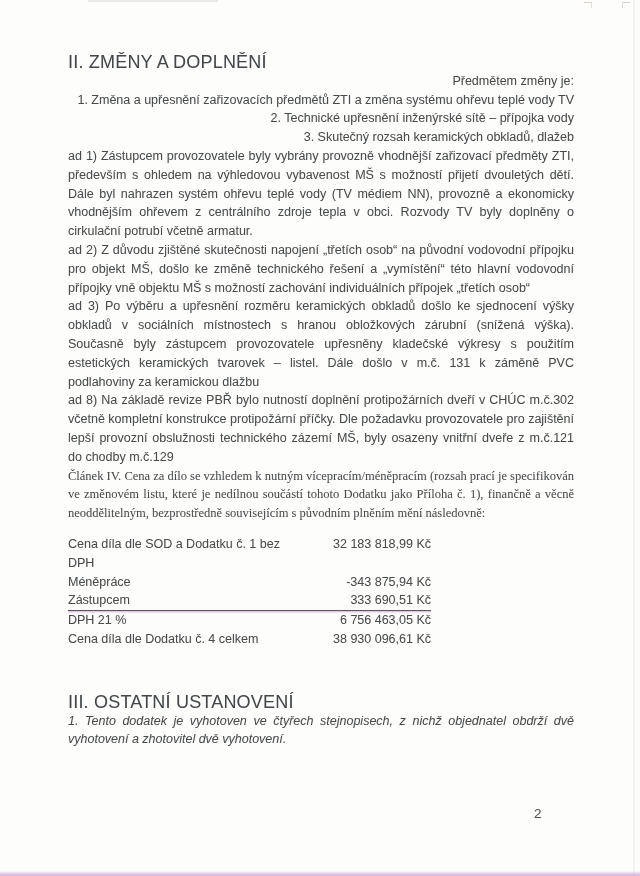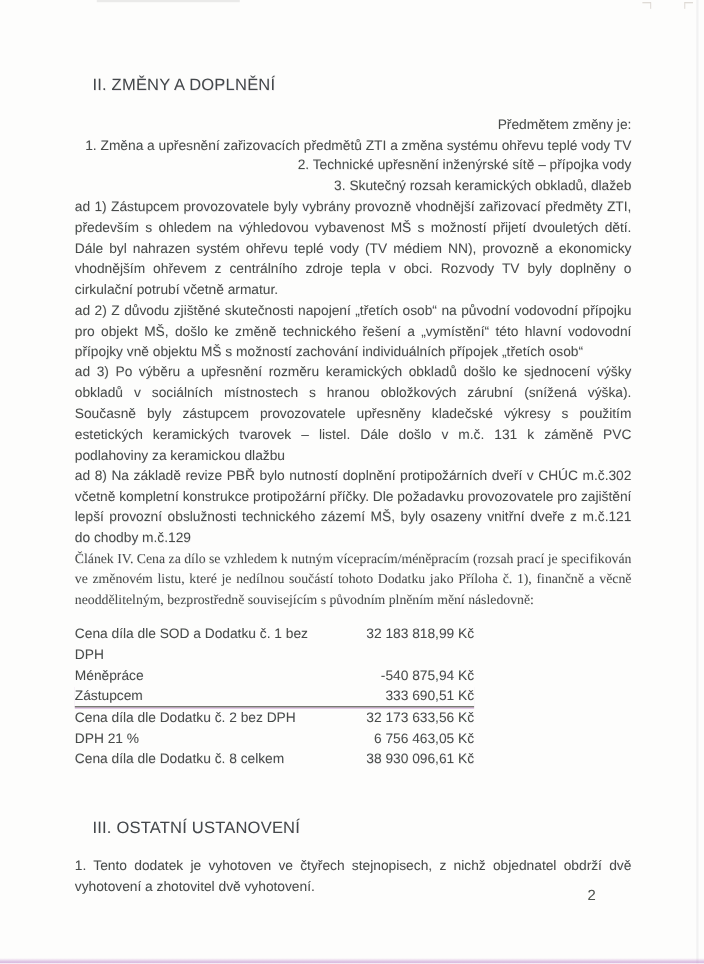--- a/index.html
+++ b/index.html
@@ -17,22 +17,22 @@
     font-size: 12.5px;
     line-height: 18.8px;
     text-shadow: 0.4px 0.3px 0.5px rgba(110,100,125,0.14);
   }
   .content {
     position: absolute;
     left: 68px; top: 53px;
     width: 506px;
   }
   .sec-title {
-    margin: 16px;
-    font-size: 15px;
+    margin: 0;
+    font-size: 18px;
     font-weight: 400;
     color: #43474a;
     letter-spacing: 0.2px;
   }
   .plain-line { margin: 0; text-align: right; }
   p.just { margin: 0; text-align: justify; }
   .clanek { margin-top: 19px; font-family: Liberation Serif, serif; }
   .price-table {
     margin-top: 12px;
     width: 363px;
@@ -42,21 +42,21 @@
     justify-content: space-between;
     align-items: baseline;
     gap: 41px;
   }
   .price-row .price-value { text-align: center; white-space: nowrap; }
   .price-row.sum-line {
     border-bottom: 1px solid #565b50;
     box-shadow: 0 1.5px 0 rgba(193,136,201,0.45);
   }
   .sec-other-title { margin-top: 44px; }
-  .closing { margin-top: 28px; }
+  .closing { margin-top: 28px; font-style: italic; }
   .page-number {
     position: absolute;
     left: 534px; top: 805px;
     font-size: 13.5px;
     color: #4c514c;
   }
   
   .scan-edge-bottom {
     position: absolute; left: 0; right: 0; bottom: 0; height: 5px;
     background: linear-gradient(to bottom, rgba(203,156,213,0), rgba(186,129,199,0.5) 70%, rgba(201,155,210,0.65));
@@ -105,36 +105,32 @@
 
     <p class="just clanek">Článek IV. Cena za dílo se vzhledem k nutným vícepracím/méněpracím (rozsah prací je specifikován ve změnovém listu, které je nedílnou součástí tohoto Dodatku jako Příloha č. 1), finančně a věcně neoddělitelným, bezprostředně souvisejícím s původním plněním mění následovně:</p>
 
     <div class="price-table">
       <div class="price-row">
         <span class="price-label">Cena díla dle SOD a Dodatku č. 1 bez DPH</span>
         <span class="price-value">32 183 818,99 Kč</span>
       </div>
       <div class="price-row">
         <span class="price-label">Méněpráce</span>
-        <span class="price-value">-540 875,94 Kč</span>
+        <span class="price-value">-343 875,94 Kč</span>
       </div>
       <div class="price-row sum-line">
         <span class="price-label">Zástupcem</span>
         <span class="price-value">333 690,51 Kč</span>
       </div>
       <div class="price-row">
-        <span class="price-label">Cena díla dle Dodatku č. 2 bez DPH</span>
-        <span class="price-value">32 173 633,56 Kč</span>
-      </div>
-      <div class="price-row">
         <span class="price-label">DPH 21 %</span>
         <span class="price-value">6 756 463,05 Kč</span>
       </div>
       <div class="price-row">
-        <span class="price-label">Cena díla dle Dodatku č. 8 celkem</span>
+        <span class="price-label">Cena díla dle Dodatku č. 4 celkem</span>
         <span class="price-value">38 930 096,61 Kč</span>
       </div>
     </div>
 
     <h2 class="sec-title sec-other-title">III. OSTATNÍ USTANOVENÍ</h2>
 
     <p class="just closing">1. Tento dodatek je vyhotoven ve čtyřech stejnopisech, z nichž objednatel obdrží dvě vyhotovení a zhotovitel dvě vyhotovení.</p>
 
   </div>
 

